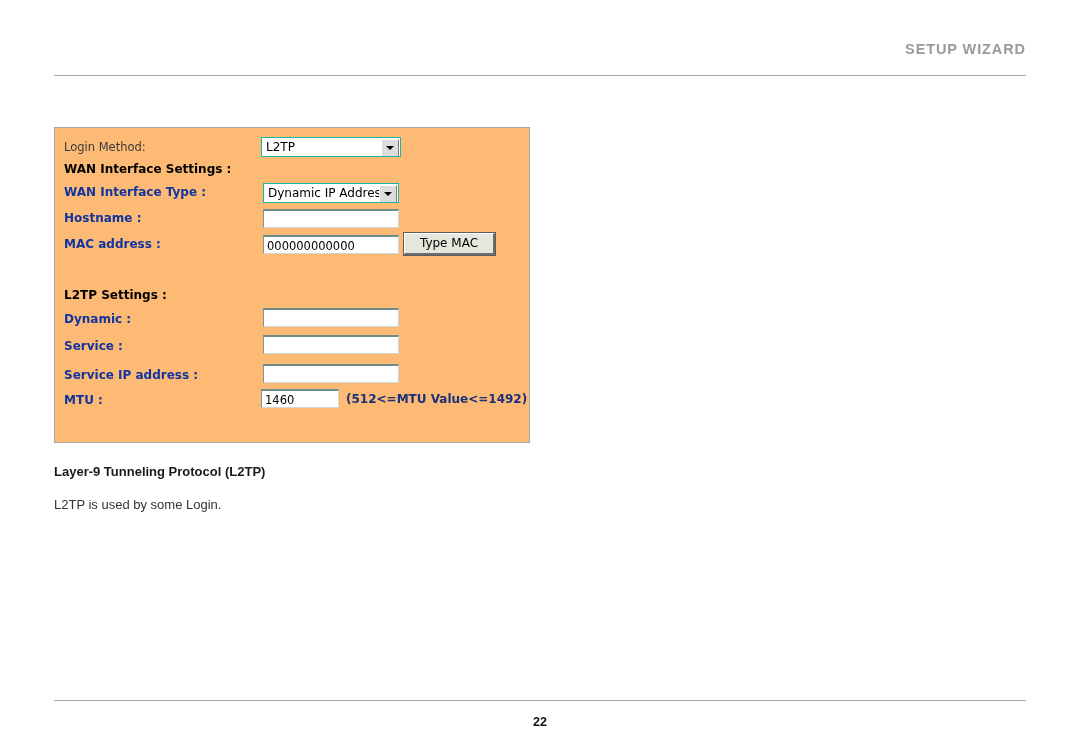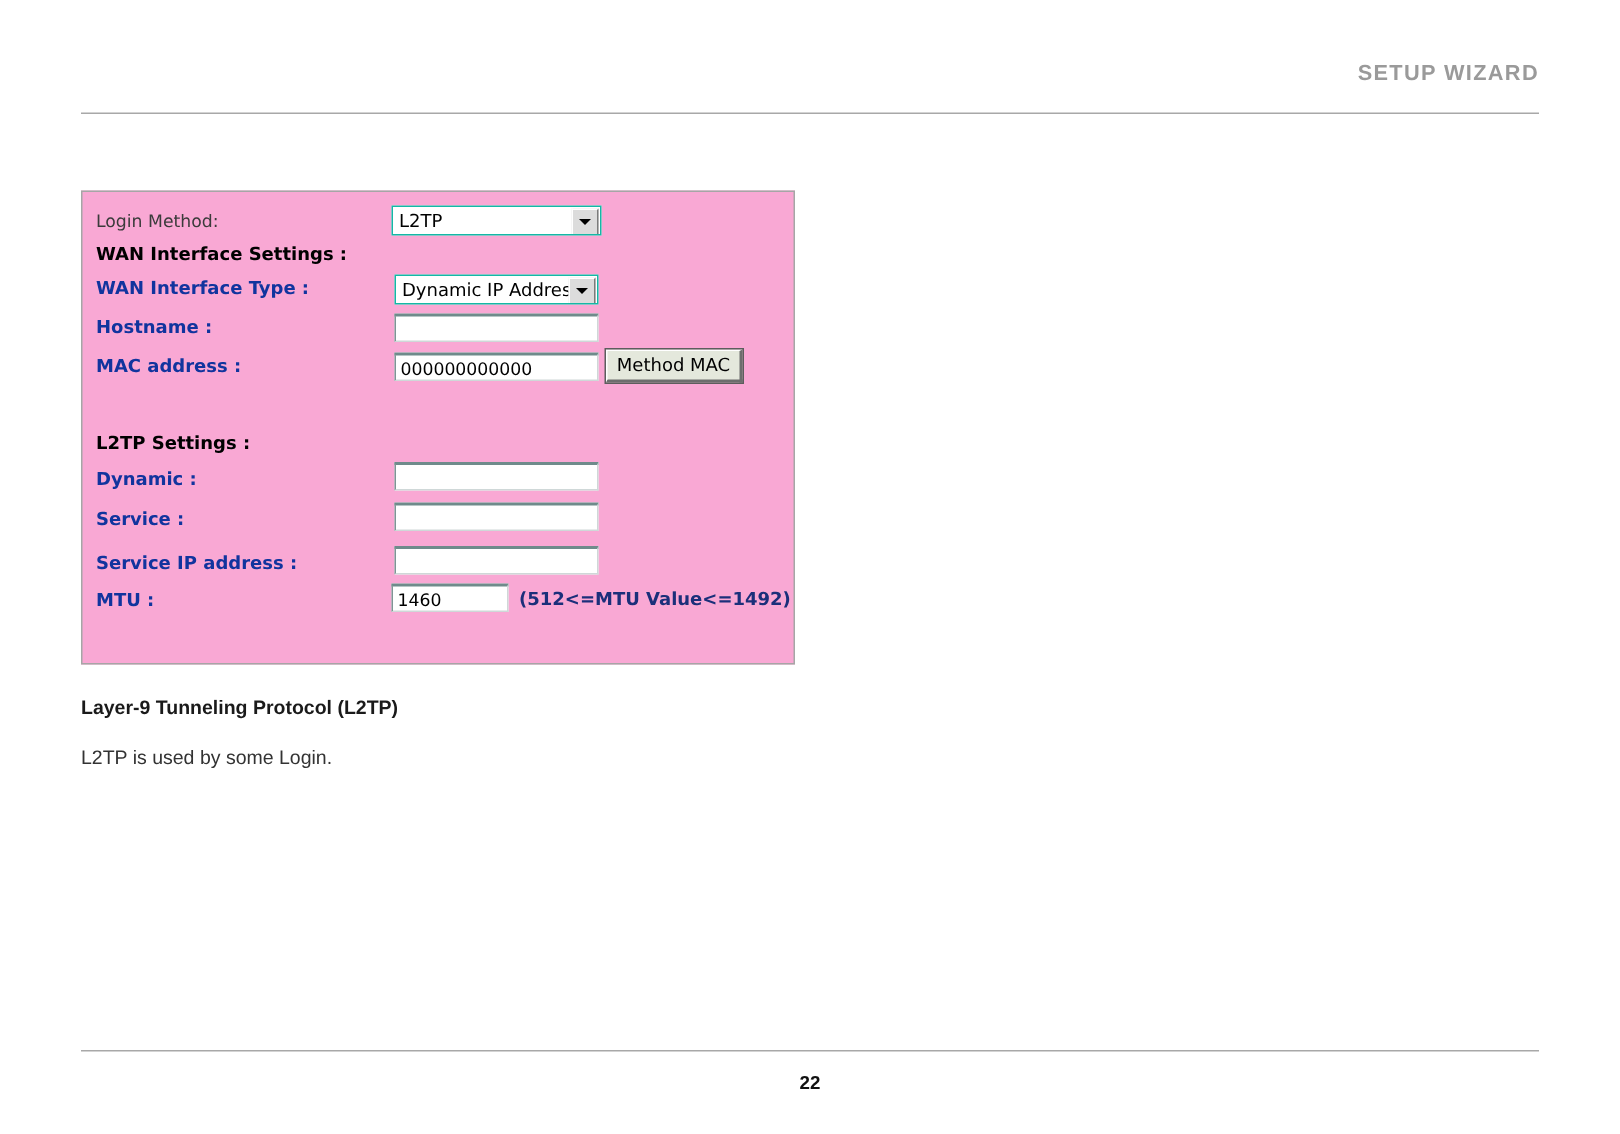--- a/index.html
+++ b/index.html
@@ -38,21 +38,21 @@
   }
 
   
   #router-panel {
     position: absolute;
     left: 54px;
     top: 127px;
     width: 476px;
     height: 316px;
     border: 1px solid #a6a6a6;
-    background: #f9a8d4;
+    background: #fdba74;
     box-sizing: border-box;
     font-family: "DejaVu Sans", sans-serif;
   }
   .frow {
     position: absolute;
     left: 0;
     width: 100%;
     height: 26px;
   }
   .flabel {
@@ -232,21 +232,21 @@
   </div>
 
   <div class="frow" style="top:82px;">
     <span class="flabel blue">Hostname :</span>
     <div class="tinput" style="left:208px; top:-1px; width:136px;"></div>
   </div>
 
   <div class="frow" style="top:108px;">
     <span class="flabel blue">MAC address :</span>
     <div class="tinput" style="left:208px; top:-1px; width:136px;">000000000000</div>
-    <div class="tbutton" style="left:349px; top:-3px; width:91px;">Method MAC</div>
+    <div class="tbutton" style="left:349px; top:-3px; width:91px;">Type MAC</div>
   </div>
 
   <div class="frow" style="top:159px;">
     <span class="flabel section">L2TP Settings :</span>
   </div>
 
   <div class="frow" style="top:183px;">
     <span class="flabel blue">Dynamic :</span>
     <div class="tinput" style="left:208px; top:-3px; width:136px;"></div>
   </div>

